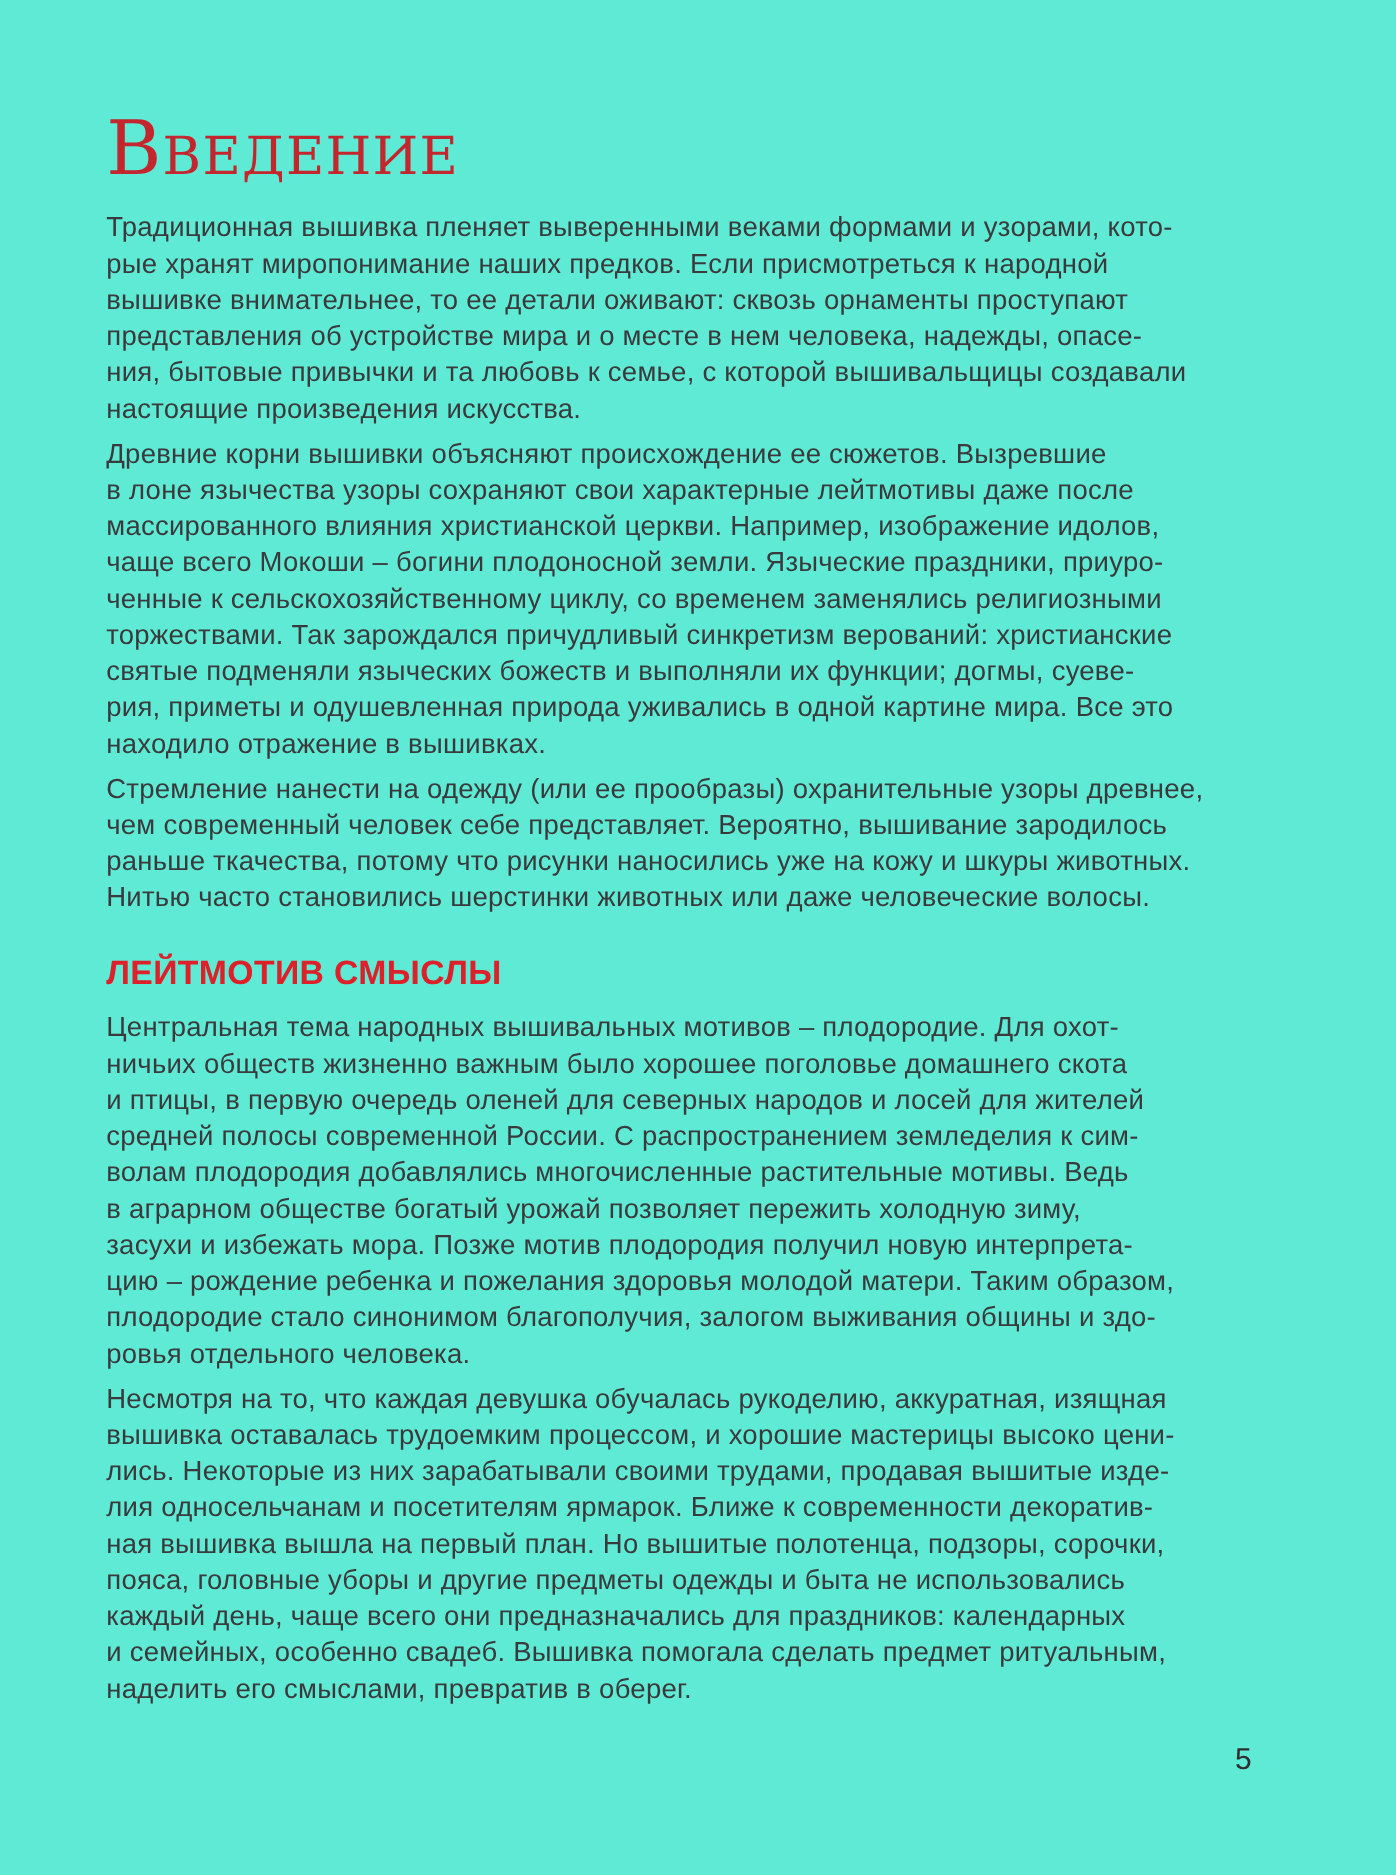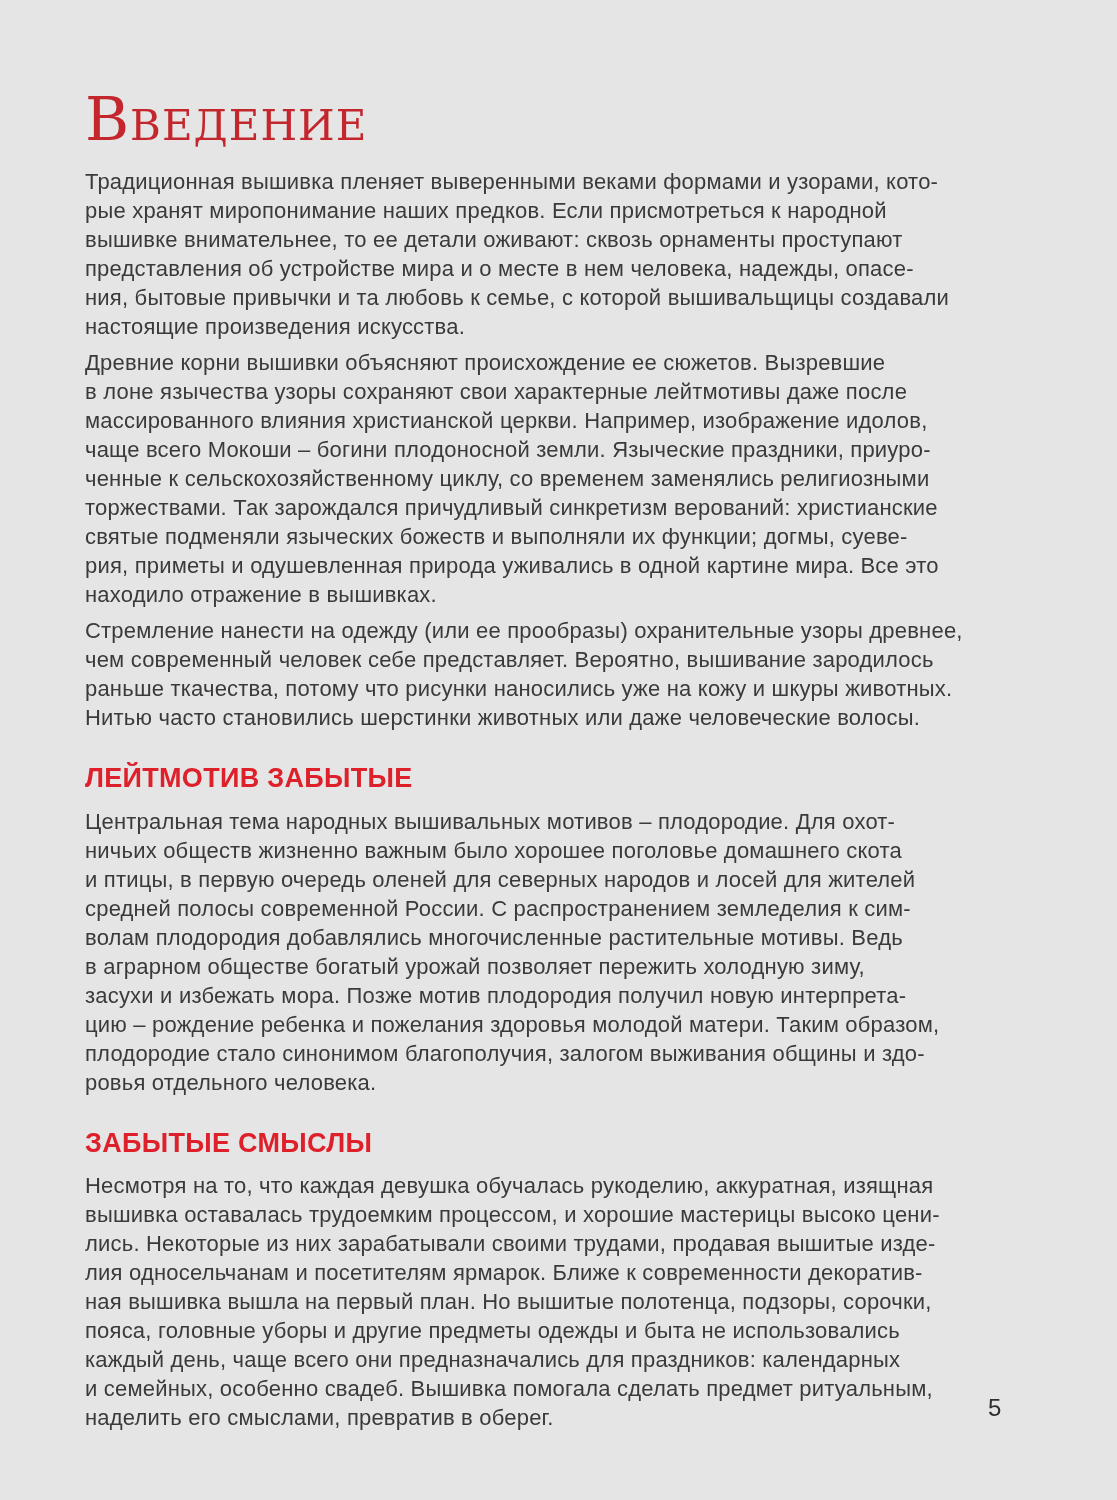--- a/index.html
+++ b/index.html
@@ -5,21 +5,21 @@
   html, body {
     margin: 0;
     padding: 0;
     background: #ffffff;
     font-family: "Liberation Sans", sans-serif;
   }
   .page {
     position: relative;
     width: 1117px;
     height: 1500px;
-    background: #e5e5e5;
+    background: #5eead4;
     box-sizing: border-box;
     padding: 88px 80px 0 85px;
     overflow: hidden;
   }
   .title {
     font-family: "DejaVu Serif", "Liberation Serif", serif;
     font-variant: small-caps;
     font-weight: 500;
     font-size: 60px;
     line-height: 1.05;
@@ -78,34 +78,33 @@
 торжествами. Так зарождался причудливый синкретизм верований: христианские
 святые подменяли языческих божеств и выполняли их функции; догмы, суеве-
 рия, приметы и одушевленная природа уживались в одной картине мира. Все это
 находило отражение в вышивках.</p>
 
   <p class="body-par">Стремление нанести на одежду (или ее прообразы) охранительные узоры древнее,
 чем современный человек себе представляет. Вероятно, вышивание зародилось
 раньше ткачества, потому что рисунки наносились уже на кожу и шкуры животных.
 Нитью часто становились шерстинки животных или даже человеческие волосы.</p>
 
-  <h2 class="subheading">ЛЕЙТМОТИВ ЗАБЫТЫЕ</h2>
+  <h2 class="subheading">ЛЕЙТМОТИВ СМЫСЛЫ</h2>
 
   <p class="body-par">Центральная тема народных вышивальных мотивов – плодородие. Для охот-
 ничьих обществ жизненно важным было хорошее поголовье домашнего скота
 и птицы, в первую очередь оленей для северных народов и лосей для жителей
 средней полосы современной России. С распространением земледелия к сим-
 волам плодородия добавлялись многочисленные растительные мотивы. Ведь
 в аграрном обществе богатый урожай позволяет пережить холодную зиму,
 засухи и избежать мора. Позже мотив плодородия получил новую интерпрета-
 цию – рождение ребенка и пожелания здоровья молодой матери. Таким образом,
 плодородие стало синонимом благополучия, залогом выживания общины и здо-
 ровья отдельного человека.</p>
 
-  <h2 class="subheading">ЗАБЫТЫЕ СМЫСЛЫ</h2>
 
   <p class="body-par">Несмотря на то, что каждая девушка обучалась рукоделию, аккуратная, изящная
 вышивка оставалась трудоемким процессом, и хорошие мастерицы высоко цени-
 лись. Некоторые из них зарабатывали своими трудами, продавая вышитые изде-
 лия односельчанам и посетителям ярмарок. Ближе к современности декоратив-
 ная вышивка вышла на первый план. Но вышитые полотенца, подзоры, сорочки,
 пояса, головные уборы и другие предметы одежды и быта не использовались
 каждый день, чаще всего они предназначались для праздников: календарных
 и семейных, особенно свадеб. Вышивка помогала сделать предмет ритуальным,
 наделить его смыслами, превратив в оберег.</p>

